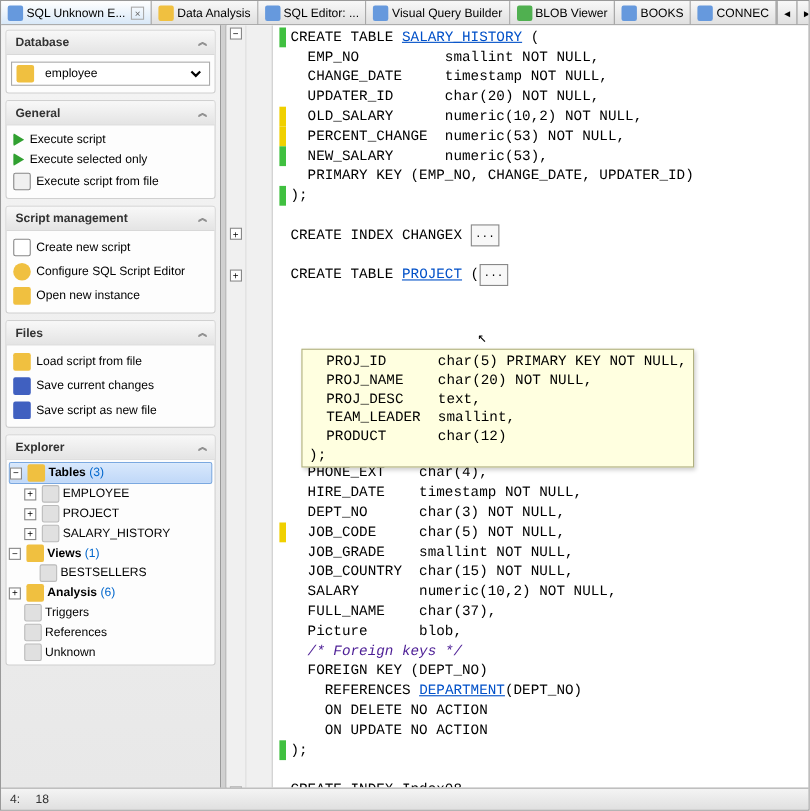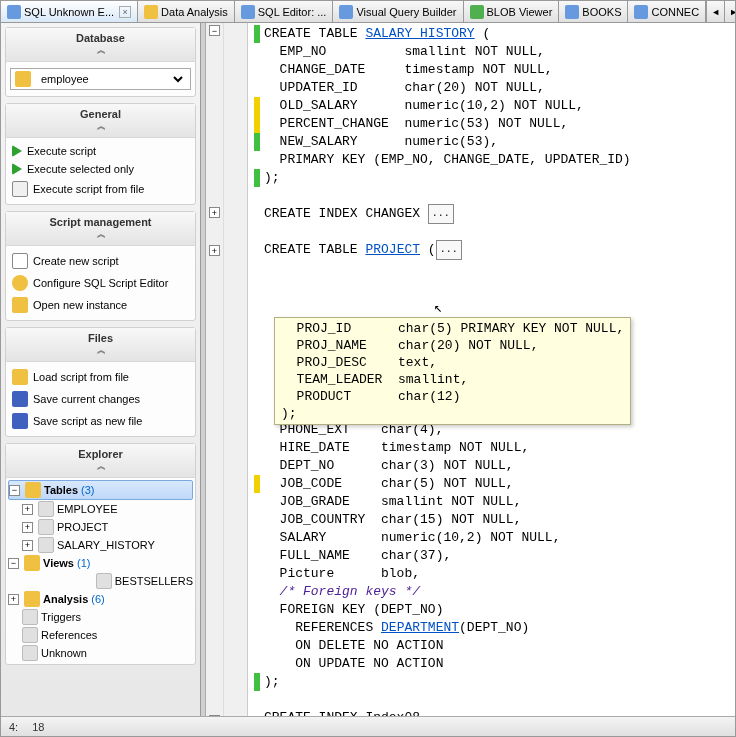--- a/index.html
+++ b/index.html
@@ -15,32 +15,32 @@
 .tab-nav-btn { width: 18px; display: flex; align-items: center; justify-content: center; border-left: 1px solid #999; background: linear-gradient(#f8f8f8,#e0e0e0); font-size: 9px; }
 
 
 .main { display: flex; height: 693px; }
 .sidebar { width: 200px; background: linear-gradient(#f4f4f4,#e8e8e8); border-right: 1px solid #999; overflow-y: auto; padding: 4px; }
 .splitter { width: 5px; background: #d0d0d0; cursor: col-resize; border-right: 1px solid #aaa; }
 .editor-area { flex: 1; display: flex; background: #fff; overflow: hidden; }
 
 
 .section { margin-bottom: 6px; border: 1px solid #d0d0d0; border-radius: 3px; background: #fdfdfd; }
-.section-header { display: flex; align-items: center; justify-content: space-between; padding: 4px 8px; background: linear-gradient(#f8f8f8,#e4e4e4); font-weight: bold; color: #333; border-bottom: 1px solid #d8d8d8; flex-direction: column; }
+.section-header { display: flex; align-items: center; justify-content: space-between; padding: 4px 8px; background: linear-gradient(#f8f8f8,#e4e4e4); font-weight: bold; color: #333; border-bottom: 1px solid #d8d8d8; }
 .section-header .chevrons { font-size: 9px; color: #888; letter-spacing: -2px; }
 .section-body { padding: 4px 2px; }
 .item { display: flex; align-items: center; gap: 5px; padding: 3px 4px; cursor: pointer; }
 .item-icon { width: 16px; height: 16px; display: inline-block; }
 
 
 .tree { padding: 2px; }
 .tree-row { display: flex; align-items: center; gap: 3px; padding: 1px 0; line-height: 16px; }
 .tree-toggle { width: 11px; height: 11px; border: 1px solid #888; display: inline-flex; align-items: center; justify-content: center; font-size: 9px; background: #fff; margin-right: 2px; }
 .tree-indent1 { padding-left: 14px; }
-.tree-indent2 { padding-left: 28px; justify-content: flex-end; }
+.tree-indent2 { padding-left: 28px; }
 .tree-row.selected { background: linear-gradient(#d8e8fc,#c0d8f8); border: 1px solid #7aa8e0; border-radius: 2px; }
 .count { color: #0066cc; }
 
 
 .db-select { display: flex; align-items: center; gap: 6px; border: 1px solid #aaa; padding: 2px 4px; background: #fff; margin: 2px; }
 .db-select select { border: none; flex: 1; font-size: 11px; background: transparent; }
 
 
 .gutter { width: 42px; background: #f0f0f0; border-right: 1px solid #ccc; display: flex; }
 .fold-gutter { width: 18px; border-right: 1px solid #ddd; }

